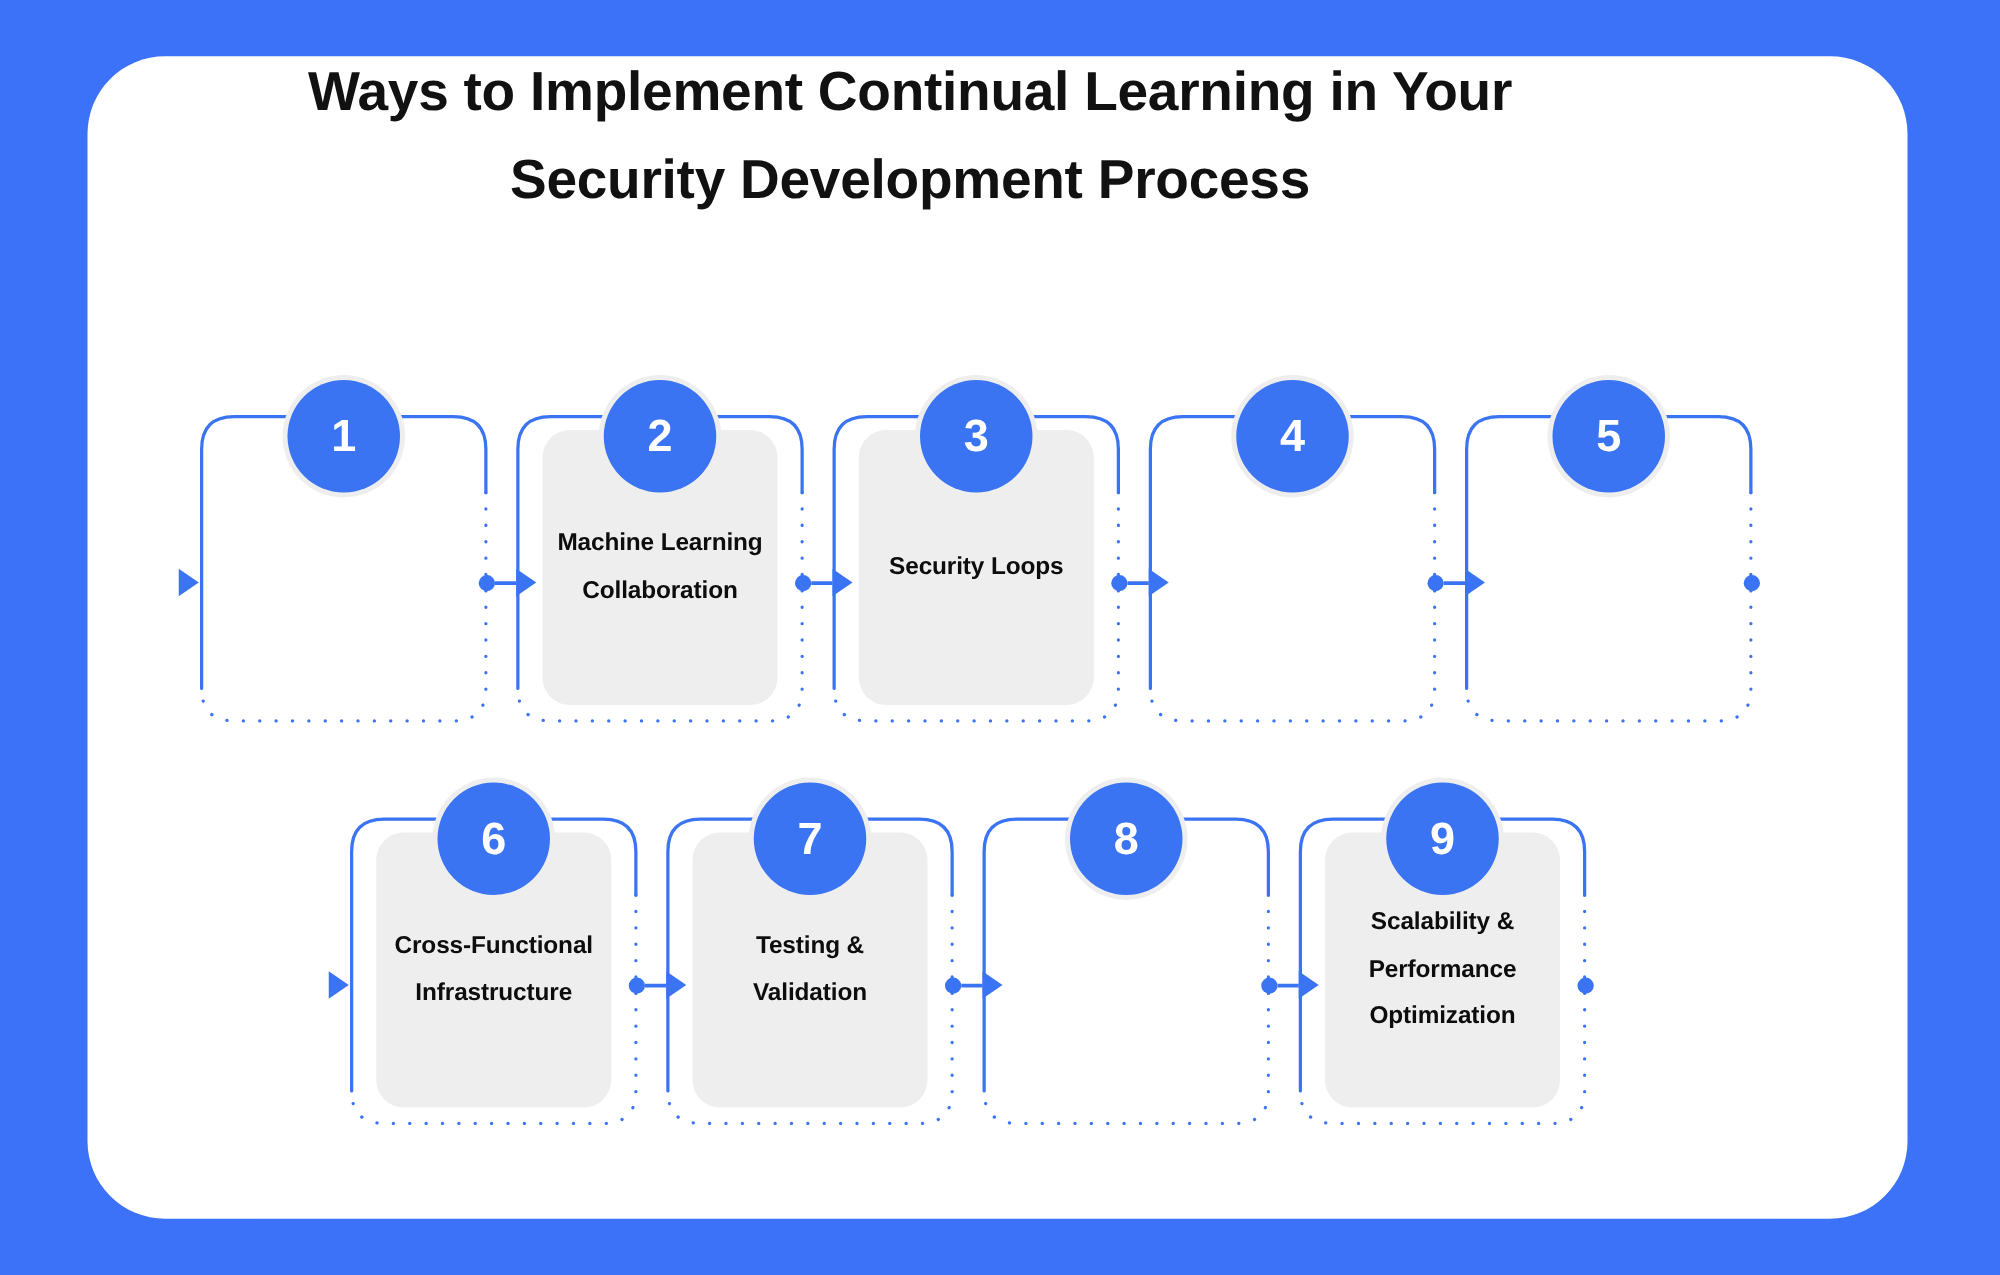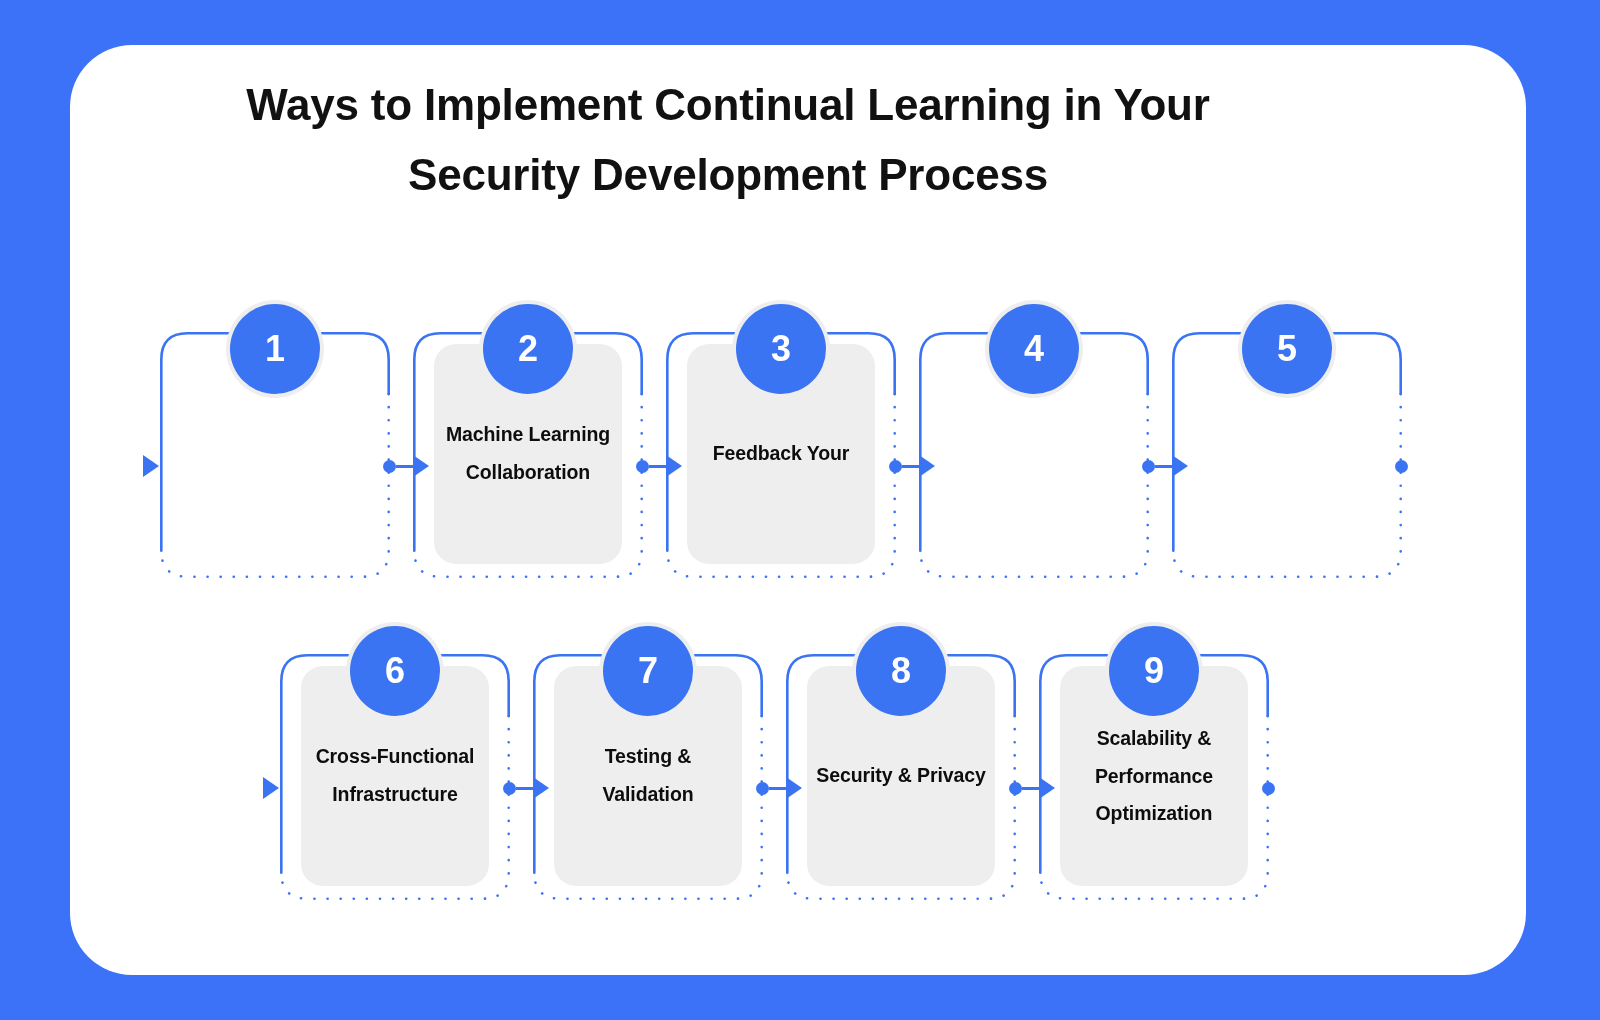--- a/index.html
+++ b/index.html
@@ -15,21 +15,21 @@
   #panel {
     position:absolute;
     left:70px; top:45px;
     width:1456px; height:930px;
     background:#ffffff;
     border-radius:62px;
   }
 
   #title {
     position:absolute;
-    left:150px; top:70px;
+    left:150px; top:39px;
     width:1156px;
     text-align:center;
     font-size:44px;
     font-weight:bold;
     line-height:1.6;
     color:#111111;
     letter-spacing:-0.2px;
   }
 
   
@@ -187,21 +187,21 @@
         </div>
       </div>
       <div class="step" style="left: 506px;">
         <div class="frame">
           <svg width="230" height="246" viewBox="0 0 230 246">
             <path d="M 1.3 218.7 L 1.3 27.3 Q 1.3 1.3 27.3 1.3 L 202.7 1.3 Q 228.7 1.3 228.7 27.3 L 228.7 62" fill="none" stroke="#3b74f2" stroke-width="2.6" stroke-linecap="round"></path>
             <path d="M 228.7 62 L 228.7 218.7 Q 228.7 244.7 202.7 244.7 L 27.3 244.7 Q 1.3 244.7 1.3 218.7" fill="none" stroke="#3b74f2" stroke-width="2.6" stroke-linecap="round" stroke-dasharray="0.1 13"></path>
           </svg>
         </div>
         <div class="card">
-          <div class="card-label">Feedback Your</div>
+          <div class="card-label">Security Loops</div>
         </div>
         <div class="badge-halo"></div>
         <div class="badge">3</div>
         <div class="conn" style="left: 223px;">
           <div class="dot"></div>
           <div class="line" style="width: 17px;"></div>
           <div class="head"></div>
         </div>
       </div>
       <div class="step" style="left: 759px;">
@@ -271,23 +271,20 @@
           <div class="head"></div>
         </div>
       </div>
       <div class="step" style="left: 506px;">
         <div class="frame">
           <svg width="230" height="246" viewBox="0 0 230 246">
             <path d="M 1.3 218.7 L 1.3 27.3 Q 1.3 1.3 27.3 1.3 L 202.7 1.3 Q 228.7 1.3 228.7 27.3 L 228.7 62" fill="none" stroke="#3b74f2" stroke-width="2.6" stroke-linecap="round"></path>
             <path d="M 228.7 62 L 228.7 218.7 Q 228.7 244.7 202.7 244.7 L 27.3 244.7 Q 1.3 244.7 1.3 218.7" fill="none" stroke="#3b74f2" stroke-width="2.6" stroke-linecap="round" stroke-dasharray="0.1 13"></path>
           </svg>
         </div>
-        <div class="card">
-          <div class="card-label">Security &amp; Privacy</div>
-        </div>
         <div class="badge-halo"></div>
         <div class="badge">8</div>
         <div class="conn" style="left: 223px;">
           <div class="dot"></div>
           <div class="line" style="width: 17px;"></div>
           <div class="head"></div>
         </div>
       </div>
       <div class="step" style="left: 759px;">
         <div class="frame">

